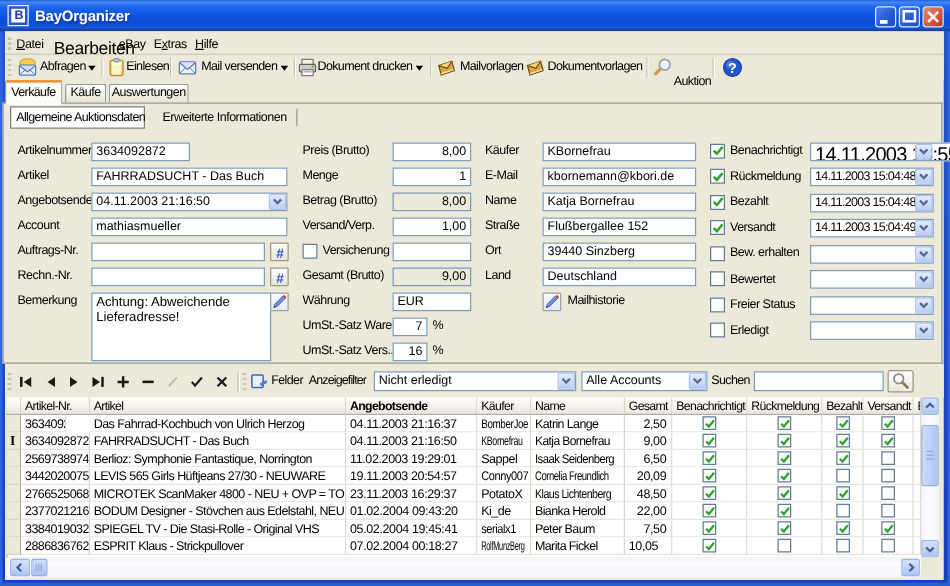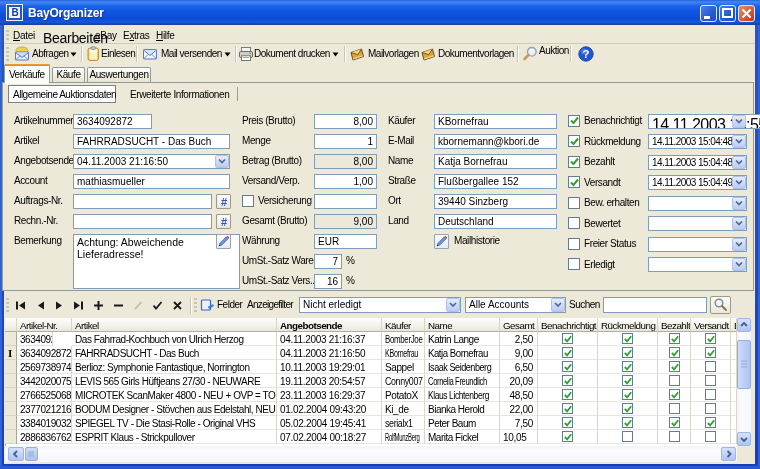--- a/index.html
+++ b/index.html
@@ -106,21 +106,21 @@
     <path d="M2 6.5 L8.7 8.7 L12.5 3" fill="#f6d278" stroke="#6b4e14" stroke-width="0.9"></path>
     <path d="M4 13 L13.8 9.7" stroke="#f9e09a" stroke-width="1.2"></path>
   </svg>
 <div class="tbtxt" style="left:438px;top:47.5px;">Dokumentvorlagen</div>
 <div class="sep" style="left:517px;top:46px;height:16px;"></div>
 <svg class="abs" style="left:522px;top:46px" width="16" height="16" viewBox="0 0 16 16">
     <circle cx="9.8" cy="5.8" r="4.3" fill="#e8f1fb" stroke="#95a0b4" stroke-width="1.3"></circle>
     <path d="M6.6 8.9 L2.5 13" stroke="#c99a5c" stroke-width="2.6" stroke-linecap="round"></path>
     <path d="M8 4.4 A2.4 2.4 0 0 1 11.4 4.6" stroke="#ffffff" stroke-width="1.2" fill="none"></path>
   </svg>
-<div class="tbtxt" style="left:539px;top:45px;letter-spacing:-0.5px;">Auktion</div>
+<div class="tbtxt" style="left:539px;top:60px;letter-spacing:-0.5px;">Auktion</div>
 <div class="sep" style="left:570px;top:46px;height:16px;"></div>
 <svg class="abs" style="left:578px;top:46px" width="16" height="16" viewBox="0 0 16 16">
     <circle cx="8" cy="8" r="7.2" fill="#2256cf" stroke="#173f9d" stroke-width="0.9"></circle>
     <circle cx="6" cy="5.5" r="3" fill="#4f7fe2" opacity="0.8"></circle>
     <text x="8" y="12.2" font-size="11.5" font-weight="bold" fill="#fff" text-anchor="middle" font-family="Liberation Sans">?</text>
   </svg>
 <div class="abs" style="left:2px;top:82px;width:752px;height:209px;background:#ece9d8;border:1px solid #919b9c;border-top:none;box-sizing:border-box;"></div>
 <div class="abs" style="left:52px;top:67px;width:33px;height:15px;background:linear-gradient(180deg,#fefefb,#f1efe2 60%,#e6e3d2);border:1px solid #919b9c;border-bottom:none;border-radius:2px 2px 0 0;box-sizing:border-box;text-align:center;padding-top:1px;font-size:10px;letter-spacing:-0.4px;">Käufe</div>
 <div class="abs" style="left:87px;top:67px;width:64px;height:15px;background:linear-gradient(180deg,#fefefb,#f1efe2 60%,#e6e3d2);border:1px solid #919b9c;border-bottom:none;border-radius:2px 2px 0 0;box-sizing:border-box;text-align:center;padding-top:1px;font-size:10px;letter-spacing:-0.4px;">Auswertungen</div>
 <div class="abs" style="left:2px;top:82px;width:752px;height:1px;background:#919b9c;"></div>
@@ -143,21 +143,21 @@
       <path d="M3 3.5 L6 6.5 L9 3.5" fill="none" stroke="#52688e" stroke-width="1.7"></path>
     </svg>
   </div>
 <div class="lbl" style="left:14px;top:175.0px;">Account</div>
 <div class="fld" style="left:73px;top:173.5px;width:157px;height:15px;font-size:10px;">mathiasmueller</div>
 <div class="lbl" style="left:14px;top:195.0px;">Auftrags-Nr.</div>
 <div class="fld" style="left:73px;top:193.5px;width:139px;height:15px;font-size:10px;"></div>
 <div class="lbl" style="left:14px;top:215.0px;">Rechn.-Nr.</div>
 <div class="fld" style="left:73px;top:213.5px;width:139px;height:15px;font-size:10px;"></div>
 <div class="lbl" style="left:14px;top:235.0px;">Bemerkung</div>
-<div class="fld" style="left:73px;top:233.5px;width:167px;height:55px;line-height:12.5px;white-space:normal;">Achtung: Abweichende Lieferadresse!</div>
+<div class="fld" style="left:73px;top:233.5px;width:144px;height:55px;line-height:12.5px;white-space:normal;">Achtung: Abweichende Lieferadresse!</div>
 <div class="abs" style="left:216px;top:193.5px;width:15px;height:15px;background:linear-gradient(180deg,#fdfdfa,#e9e6d8);border:1px solid #9d9a8b;box-sizing:border-box;border-radius:1px;"><svg width="14" height="14" viewBox="0 0 14 14">
       <text x="7" y="11" font-size="11" font-weight="bold" fill="#3355cc" text-anchor="middle" font-family="Liberation Sans">#</text>
     </svg></div>
 <div class="abs" style="left:216px;top:213.5px;width:15px;height:15px;background:linear-gradient(180deg,#fdfdfa,#e9e6d8);border:1px solid #9d9a8b;box-sizing:border-box;border-radius:1px;"><svg width="14" height="14" viewBox="0 0 14 14">
       <text x="7" y="11" font-size="11" font-weight="bold" fill="#3355cc" text-anchor="middle" font-family="Liberation Sans">#</text>
     </svg></div>
 <div class="abs" style="left:216px;top:233.5px;width:15px;height:15px;background:linear-gradient(180deg,#fbfcfe,#e4ebf6);border:1px solid #98a3b0;box-sizing:border-box;border-radius:1px;"><svg width="13" height="13" viewBox="0 0 13 13">
       <path d="M2 11 L3 8.2 L9.3 1.8 L11.2 3.7 L4.8 10.1 Z" fill="#6d92dc" stroke="#3c5fae" stroke-width="0.7"></path>
       <path d="M9.3 1.8 L11.2 3.7 L12.3 2.6 L10.4 0.7 Z" fill="#d44a20"></path>
       <path d="M2 11 L3.4 10.7 L2.3 9.6 Z" fill="#2a2a2a"></path>
@@ -421,21 +421,21 @@
     <div style="position:relative;width:11px;height:11px;margin:1px auto 0;background:#fff;border:1px solid #627c92;box-sizing:border-box;">
       <svg width="10" height="10" viewBox="0 0 11 11" style="position:absolute;left:0px;top:0px">
         <path d="M2 5.5 L4.5 8 L9 2.5" fill="none" stroke="#2da32d" stroke-width="2"></path>
       </svg>
     </div>
   </div>
 <div class="cell" style="left:731px;top:346px;width:6px;height:14px;"></div>
 <div class="abs" style="left:5px;top:360px;width:12px;height:14px;background:#ece9d8;border-right:1px solid #aca899;border-bottom:1px solid #d8d5c5;box-sizing:border-box;"></div>
 <div class="cell" style="left:17px;top:360px;width:55px;height:14px;letter-spacing:-0.45px;">2569738974</div>
 <div class="cell" style="left:72px;top:360px;width:205px;height:14px;letter-spacing:-0.45px;">Berlioz: Symphonie Fantastique, Norrington</div>
-<div class="cell" style="left:277px;top:360px;width:105px;height:14px;">10.11.2003 19:29:01</div>
+<div class="cell" style="left:277px;top:360px;width:105px;height:14px;">11.02.2003 19:29:01</div>
 <div class="cell" style="left:382px;top:360px;width:43px;height:14px;letter-spacing:-0.4px;"><span style="display:inline-block;transform:scaleX(1.0);transform-origin:0 0;white-space:nowrap;">Sappel</span></div>
 <div class="cell" style="left:425px;top:360px;width:75px;height:14px;letter-spacing:-0.5px;"><span style="display:inline-block;transform:scaleX(0.906);transform-origin:0 0;white-space:nowrap;">Isaak Seidenberg</span></div>
 <div class="cell" style="left:500px;top:360px;width:38px;height:14px;text-align:right;padding-right:4px;">6,50</div>
 <div class="cell" style="left:538px;top:360px;width:60px;height:14px;padding:0;">
     <div style="position:relative;width:11px;height:11px;margin:1px auto 0;background:#fff;border:1px solid #627c92;box-sizing:border-box;">
       <svg width="10" height="10" viewBox="0 0 11 11" style="position:absolute;left:0px;top:0px">
         <path d="M2 5.5 L4.5 8 L9 2.5" fill="none" stroke="#2da32d" stroke-width="2"></path>
       </svg>
     </div>
   </div>

